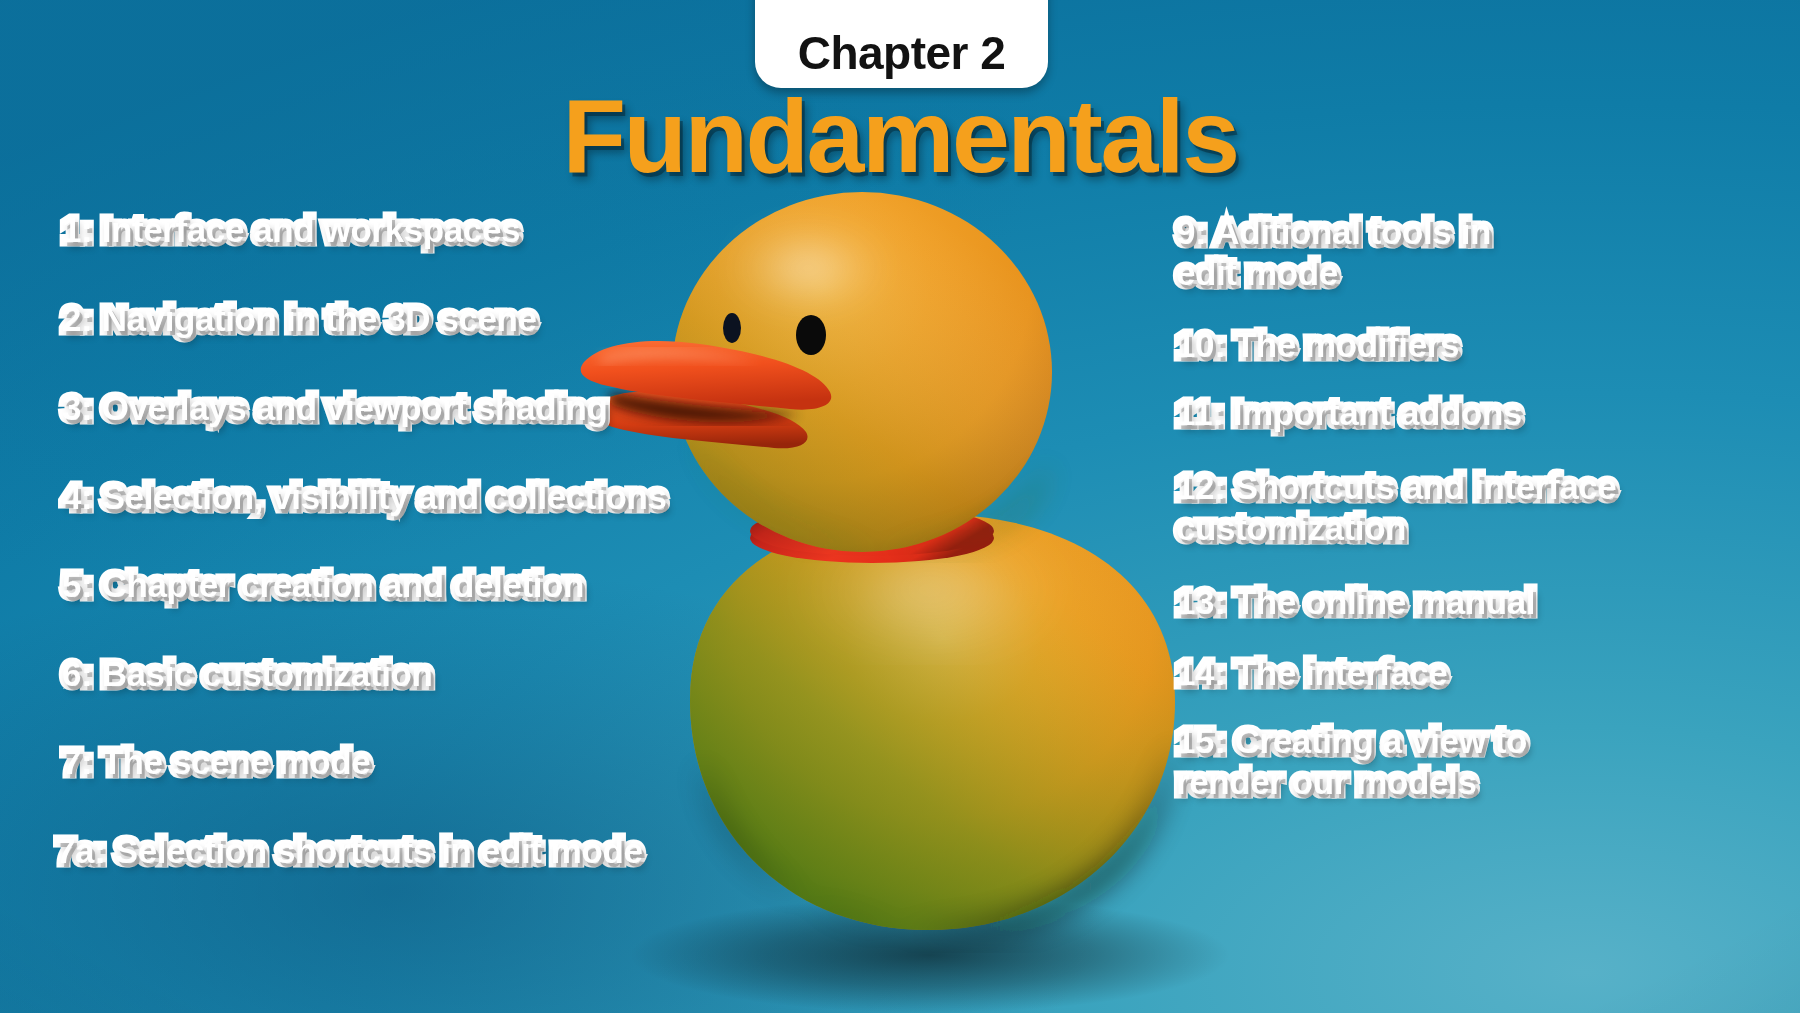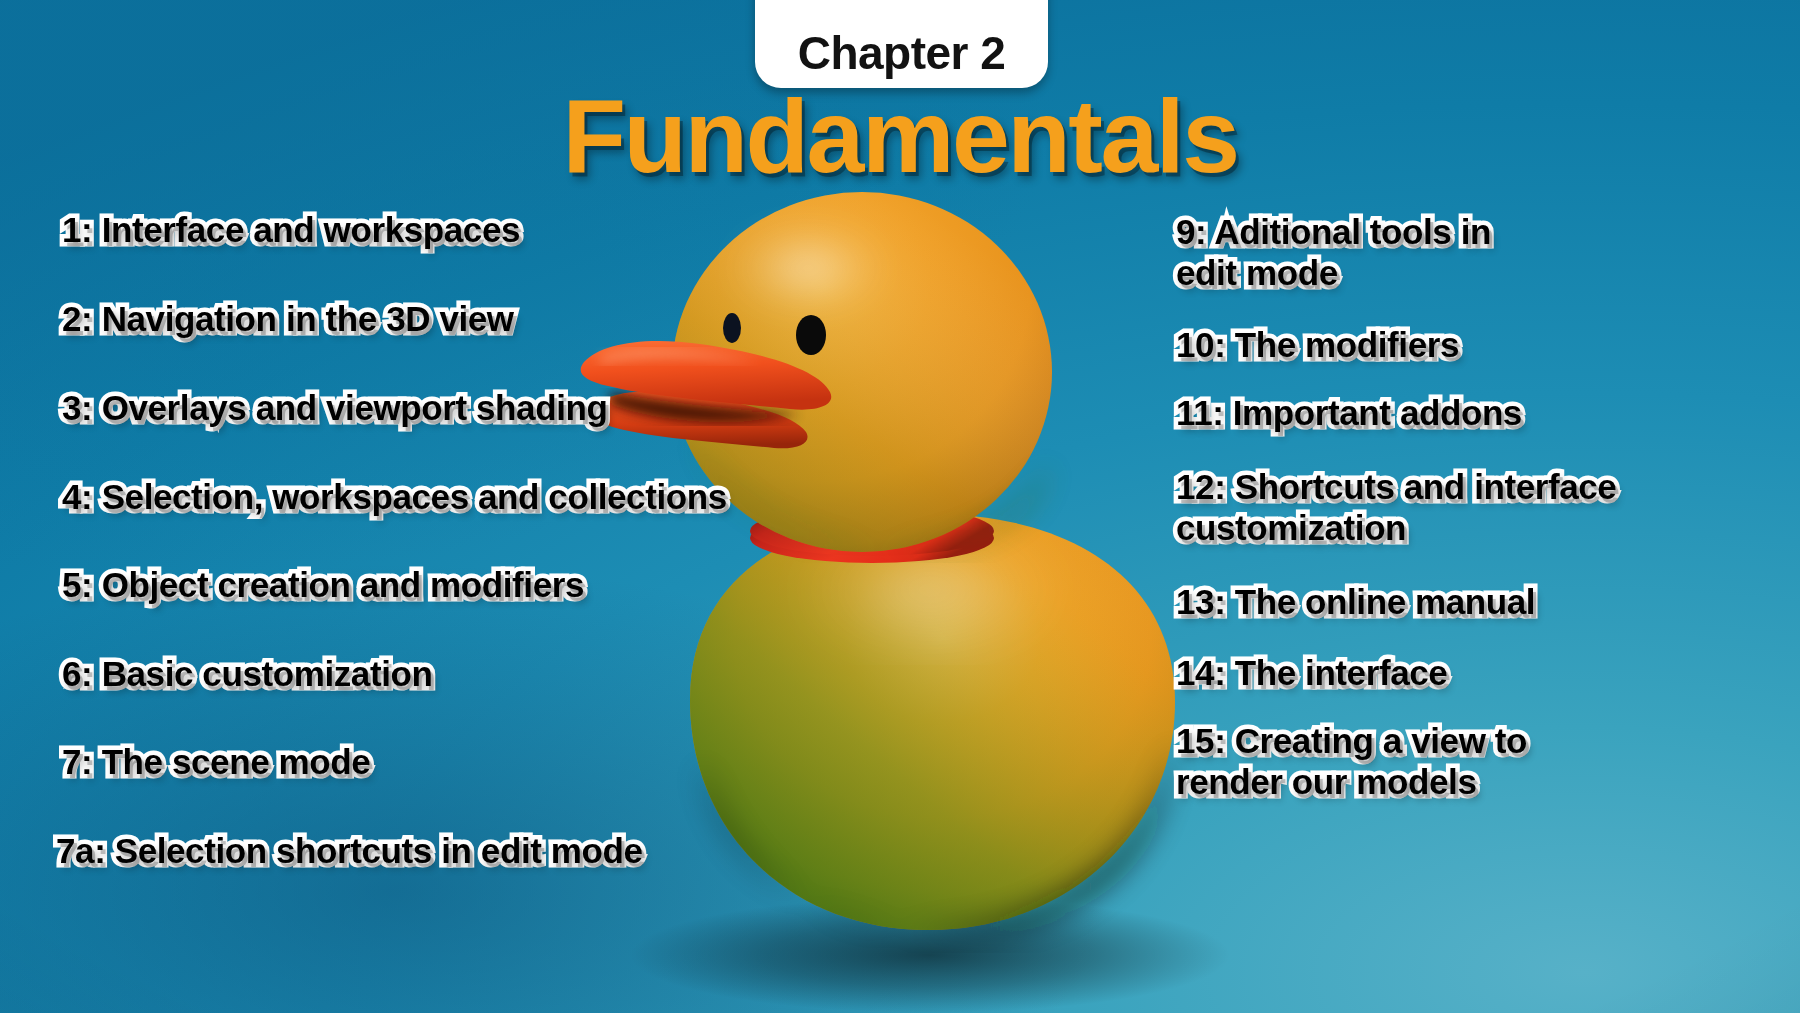--- a/index.html
+++ b/index.html
@@ -96,21 +96,21 @@
     top: 0;
   }
   .toc-col.left  { left: 62px;  width: 700px; }
   .toc-col.right { left: 1176px; width: 600px; }
 
   .toc-item {
     position: absolute;
     font-size: 35px;
     font-weight: 700;
     line-height: 1.16;
-    color: #000000;
+    color: #ffffff;
     letter-spacing: -0.4px;
     white-space: pre-line;
     -webkit-text-stroke: 9px #ffffff;
     paint-order: stroke fill;
     text-shadow:
       3px 4px 0 rgba(0,0,0,0.22),
       4px 6px 7px rgba(0,0,0,0.30);
   }
 </style>
 </head>
@@ -252,24 +252,24 @@
   <div class="bg-vignette"></div>
 
   <div class="chapter-badge">
     <span>Chapter 2</span>
   </div>
 
   <div class="main-title">Fundamentals</div>
 
   <div class="toc-col left">
     <div class="toc-item" style="top:210px">1: Interface and workspaces</div>
-    <div class="toc-item" style="top:299px">2:  Navigation in the 3D view</div>
+    <div class="toc-item" style="top:299px">2:  Navigation in the 3D scene</div>
     <div class="toc-item" style="top:388px">3: Overlays and viewport shading</div>
-    <div class="toc-item" style="top:477px">4: Selection, workspaces and collections</div>
-    <div class="toc-item" style="top:565px">5: Object creation and modifiers</div>
+    <div class="toc-item" style="top:477px">4: Selection, visibility and collections</div>
+    <div class="toc-item" style="top:565px">5: Chapter creation and deletion</div>
     <div class="toc-item" style="top:654px">6: Basic customization</div>
     <div class="toc-item" style="top:742px">7: The scene mode</div>
     <div class="toc-item" style="top:831px;left:-6px">7a: Selection shortcuts in edit mode</div>
   </div>
 
   <div class="toc-col right">
     <div class="toc-item" style="top:212px">9: Aditional tools in
 edit mode</div>
     <div class="toc-item" style="top:325px">10: The modifiers</div>
     <div class="toc-item" style="top:393px">11: Important addons</div>

